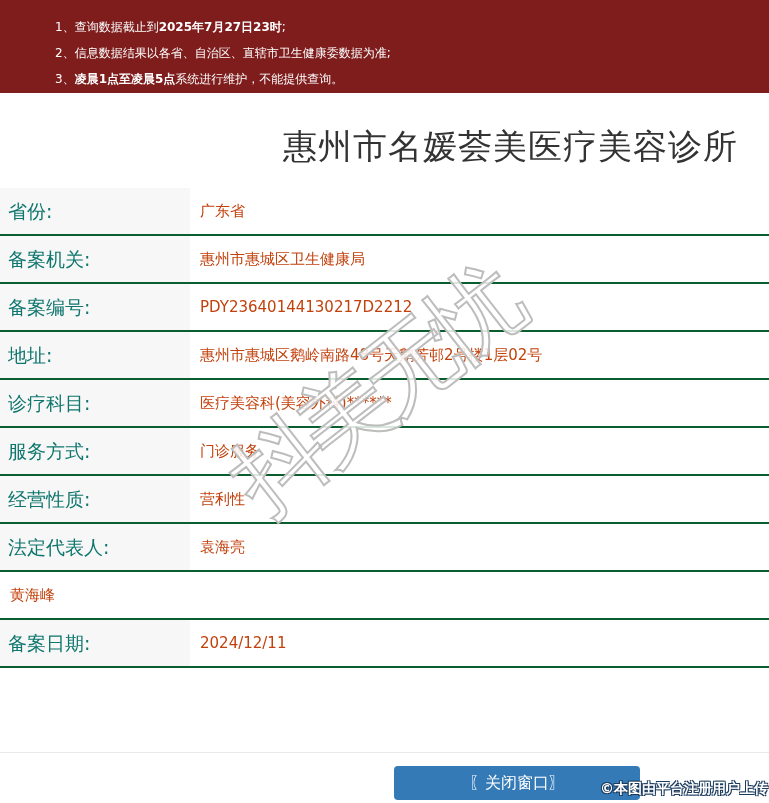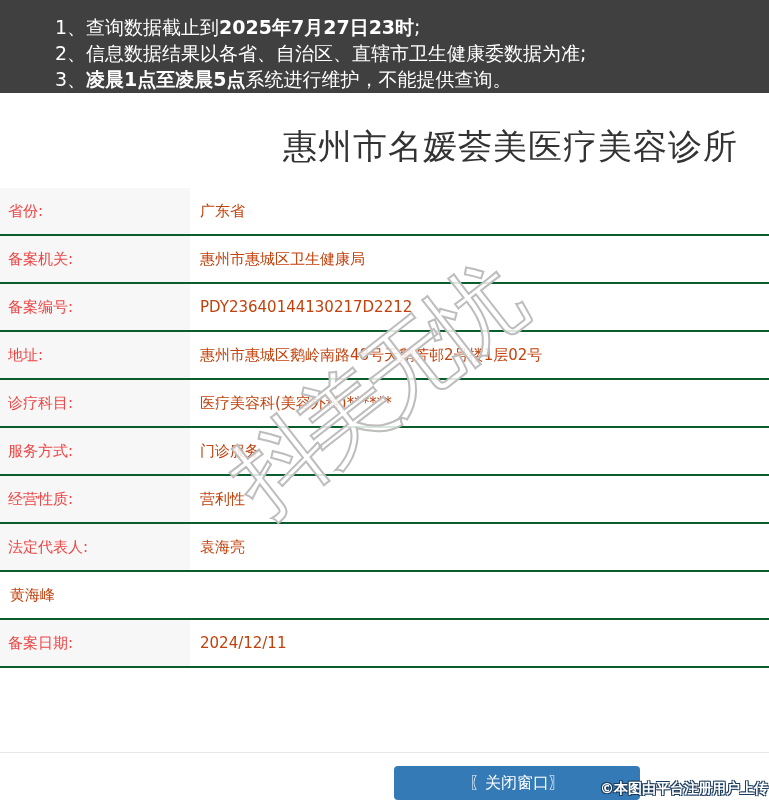--- a/index.html
+++ b/index.html
@@ -7,24 +7,24 @@
   body {
     font-family: "DejaVu Sans", "Liberation Sans", sans-serif;
     background: #ffffff;
     position: relative;
     overflow: hidden;
   }
   
   .notice {
     width: 769px;
     height: 93px;
-    background: #404040;
+    background: #7f1d1d;
     color: #ffffff;
     padding: 14px 10px 0 55px;
-    font-size: 19px;
+    font-size: 12px;
     line-height: 26px;
   }
   .notice-line { white-space: nowrap; }
   .notice-line b { font-weight: bold; }
   
   .title {
     position: absolute;
     left: 283px;
     top: 124px;
     font-size: 34px;
@@ -41,22 +41,22 @@
     width: 769px;
   }
   .row {
     display: flex;
     height: 48px;
     border-bottom: 2px solid #0a5d2c;
   }
   .row .label {
     width: 190px;
     background: #f7f7f7;
-    color: #ef4444;
-    font-size: 15px;
+    color: #0f766e;
+    font-size: 19px;
     line-height: 46px;
     padding-left: 8px;
     flex: none;
   }
   .row .value {
     color: #c2410c;
     font-size: 15px;
     line-height: 46px;
     padding-left: 10px;
     white-space: nowrap;

